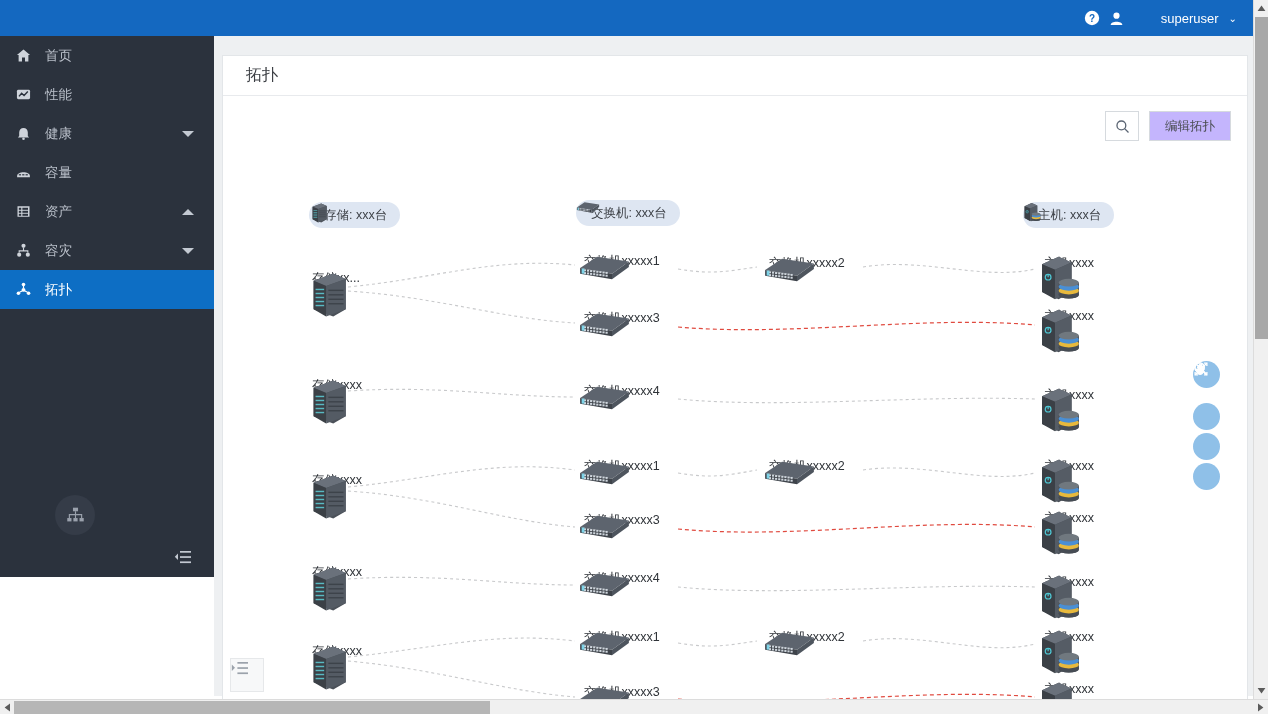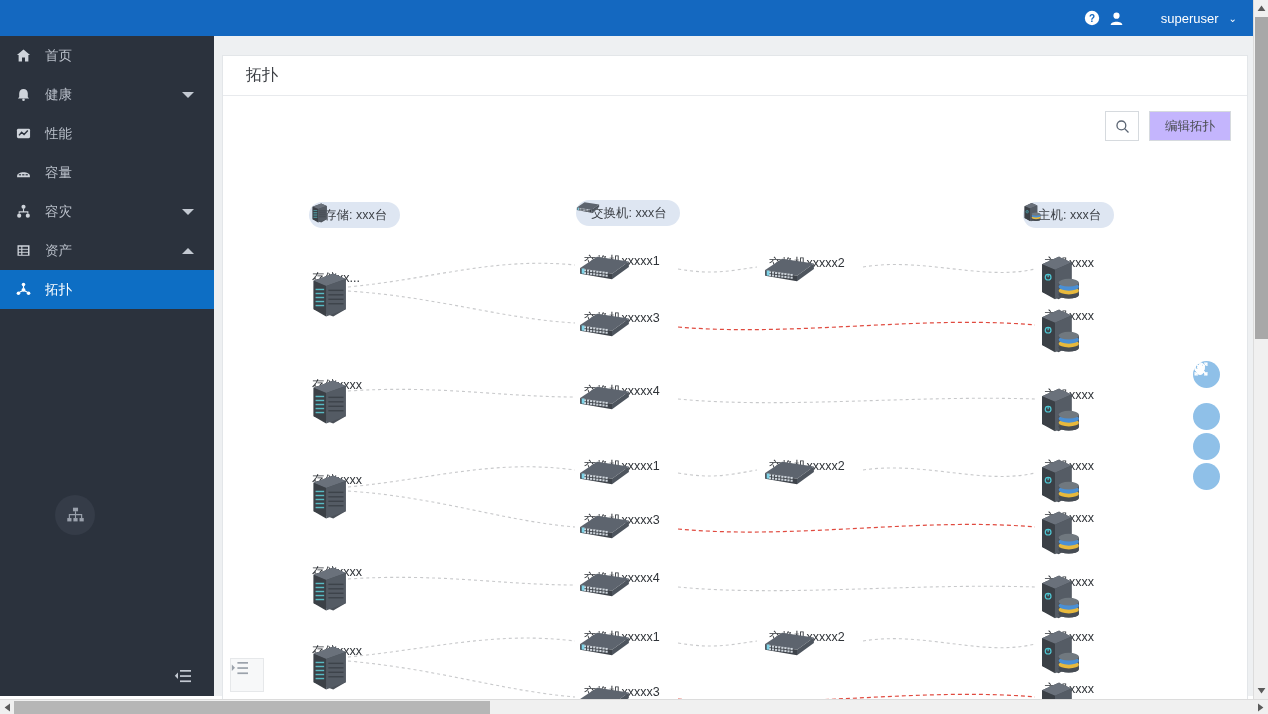--- a/index.html
+++ b/index.html
@@ -37,21 +37,21 @@
     gap: 9px; padding-right: 16px; font-size: 13px;
   }
   .help-icon { display:block; }
   .user-icon { display:block; }
   .user-name { color: #ffffff; font-size: 13px; margin-left: 28px; }
   .user-caret { font-size: 10px; color: #ffffff; margin-left:1px;}
 
   
   .sidebar {
     position: absolute; left: 0; top: 36px;
-    width: 214px; height: 660px;
+    width: 214px; height: 541px;
     background: #2b323d;
     z-index: 30;
   }
   .nav-item {
     position: relative;
     height: 39px;
     display: flex; align-items: center;
     padding-left: 16px;
     color: #b9bfc9;
     font-size: 13.5px;
@@ -248,77 +248,77 @@
         <svg width="15" height="15" viewBox="0 0 16 16">
             <path d="M8 1.5 L15 7.4 L13.2 7.4 L13.2 14.5 L9.6 14.5 L9.6 10.1 L6.4 10.1 L6.4 14.5 L2.8 14.5 L2.8 7.4 L1 7.4 Z" fill="currentColor"></path>
           </svg>
       </span>
       <span>首页</span>
     </div>
 
     <div class="nav-item">
       <span class="nav-ico">
         <svg width="15" height="15" viewBox="0 0 16 16">
+            <rect x="1" y="3" width="14" height="10" rx="1.5" fill="currentColor"></rect>
+            <polyline points="3.2,10 6,6.6 8.6,9 12.6,4.8" fill="none" stroke="#2b323d" stroke-width="1.5"></polyline>
+          </svg>
+      </span>
+      <span>性能</span>
+    </div>
+
+    <div class="nav-item">
+      <span class="nav-ico">
+        <svg width="15" height="15" viewBox="0 0 16 16">
             <path d="M8 2 C10.8 2 12.6 4 12.6 6.8 L12.6 10.6 L14 12.3 L2 12.3 L3.4 10.6 L3.4 6.8 C3.4 4 5.2 2 8 2 Z" fill="currentColor"></path>
             <circle cx="8" cy="13.6" r="1.4" fill="currentColor"></circle>
           </svg>
       </span>
       <span>健康</span>
       <span class="nav-caret"></span>
-    </div>
-
-    <div class="nav-item">
-      <span class="nav-ico">
-        <svg width="15" height="15" viewBox="0 0 16 16">
-            <rect x="1" y="3" width="14" height="10" rx="1.5" fill="currentColor"></rect>
-            <polyline points="3.2,10 6,6.6 8.6,9 12.6,4.8" fill="none" stroke="#2b323d" stroke-width="1.5"></polyline>
-          </svg>
-      </span>
-      <span>性能</span>
     </div>
 
     <div class="nav-item">
       <span class="nav-ico">
         <svg width="15" height="15" viewBox="0 0 16 16">
             <path d="M1.2 11.6 C1.2 6.4 14.8 6.4 14.8 11.6 L14.8 13 L1.2 13 Z" fill="currentColor"></path>
             <rect x="3" y="9.8" width="2.4" height="1.3" fill="#2b323d"></rect>
             <rect x="6.6" y="9.8" width="2.4" height="1.3" fill="#2b323d"></rect>
             <rect x="10.2" y="9.8" width="2.4" height="1.3" fill="#2b323d"></rect>
           </svg>
       </span>
       <span>容量</span>
-    </div>
-
-    <div class="nav-item">
-      <span class="nav-ico">
-        <svg width="15" height="15" viewBox="0 0 16 16">
-            <circle cx="8" cy="3" r="2.2" fill="currentColor"></circle>
-            <circle cx="3.4" cy="12.4" r="2.2" fill="currentColor"></circle>
-            <circle cx="12.6" cy="12.4" r="2.2" fill="currentColor"></circle>
-            <path d="M8 5.2 L8 8.4 M3.4 10.2 L3.4 8.4 L12.6 8.4 L12.6 10.2" stroke="currentColor" stroke-width="1.2" fill="none"></path>
-          </svg>
-      </span>
-      <span>容灾</span>
-      <span class="nav-caret"></span>
     </div>
 
     <div class="nav-item">
       <span class="nav-ico">
         <svg width="15" height="15" viewBox="0 0 16 16">
             <rect x="1.6" y="2.4" width="12.8" height="11.2" fill="currentColor"></rect>
             <rect x="3" y="4" width="2.6" height="2.2" fill="#2b323d"></rect>
             <rect x="3" y="7.2" width="2.6" height="2.2" fill="#2b323d"></rect>
             <rect x="3" y="10.4" width="2.6" height="2.2" fill="#2b323d"></rect>
             <rect x="6.8" y="4" width="6" height="2.2" fill="#2b323d"></rect>
             <rect x="6.8" y="7.2" width="6" height="2.2" fill="#2b323d"></rect>
             <rect x="6.8" y="10.4" width="6" height="2.2" fill="#2b323d"></rect>
           </svg>
       </span>
       <span>资产</span>
       <span class="nav-caret up"></span>
+    </div>
+
+    <div class="nav-item">
+      <span class="nav-ico">
+        <svg width="15" height="15" viewBox="0 0 16 16">
+            <circle cx="8" cy="3" r="2.2" fill="currentColor"></circle>
+            <circle cx="3.4" cy="12.4" r="2.2" fill="currentColor"></circle>
+            <circle cx="12.6" cy="12.4" r="2.2" fill="currentColor"></circle>
+            <path d="M8 5.2 L8 8.4 M3.4 10.2 L3.4 8.4 L12.6 8.4 L12.6 10.2" stroke="currentColor" stroke-width="1.2" fill="none"></path>
+          </svg>
+      </span>
+      <span>容灾</span>
+      <span class="nav-caret"></span>
     </div>
 
     <div class="nav-item active">
       <span class="nav-ico">
         <svg width="15" height="15" viewBox="0 0 16 16">
             <circle cx="8" cy="2.6" r="1.9" fill="currentColor"></circle>
             <circle cx="2.6" cy="12" r="1.9" fill="currentColor"></circle>
             <circle cx="13.4" cy="12" r="1.9" fill="currentColor"></circle>
             <circle cx="8" cy="8.4" r="2.1" fill="currentColor"></circle>
             <path d="M8 4.2 L8 6.4 M6.4 9.6 L3.8 11 M9.6 9.6 L12.2 11" stroke="currentColor" stroke-width="1.3"></path>

